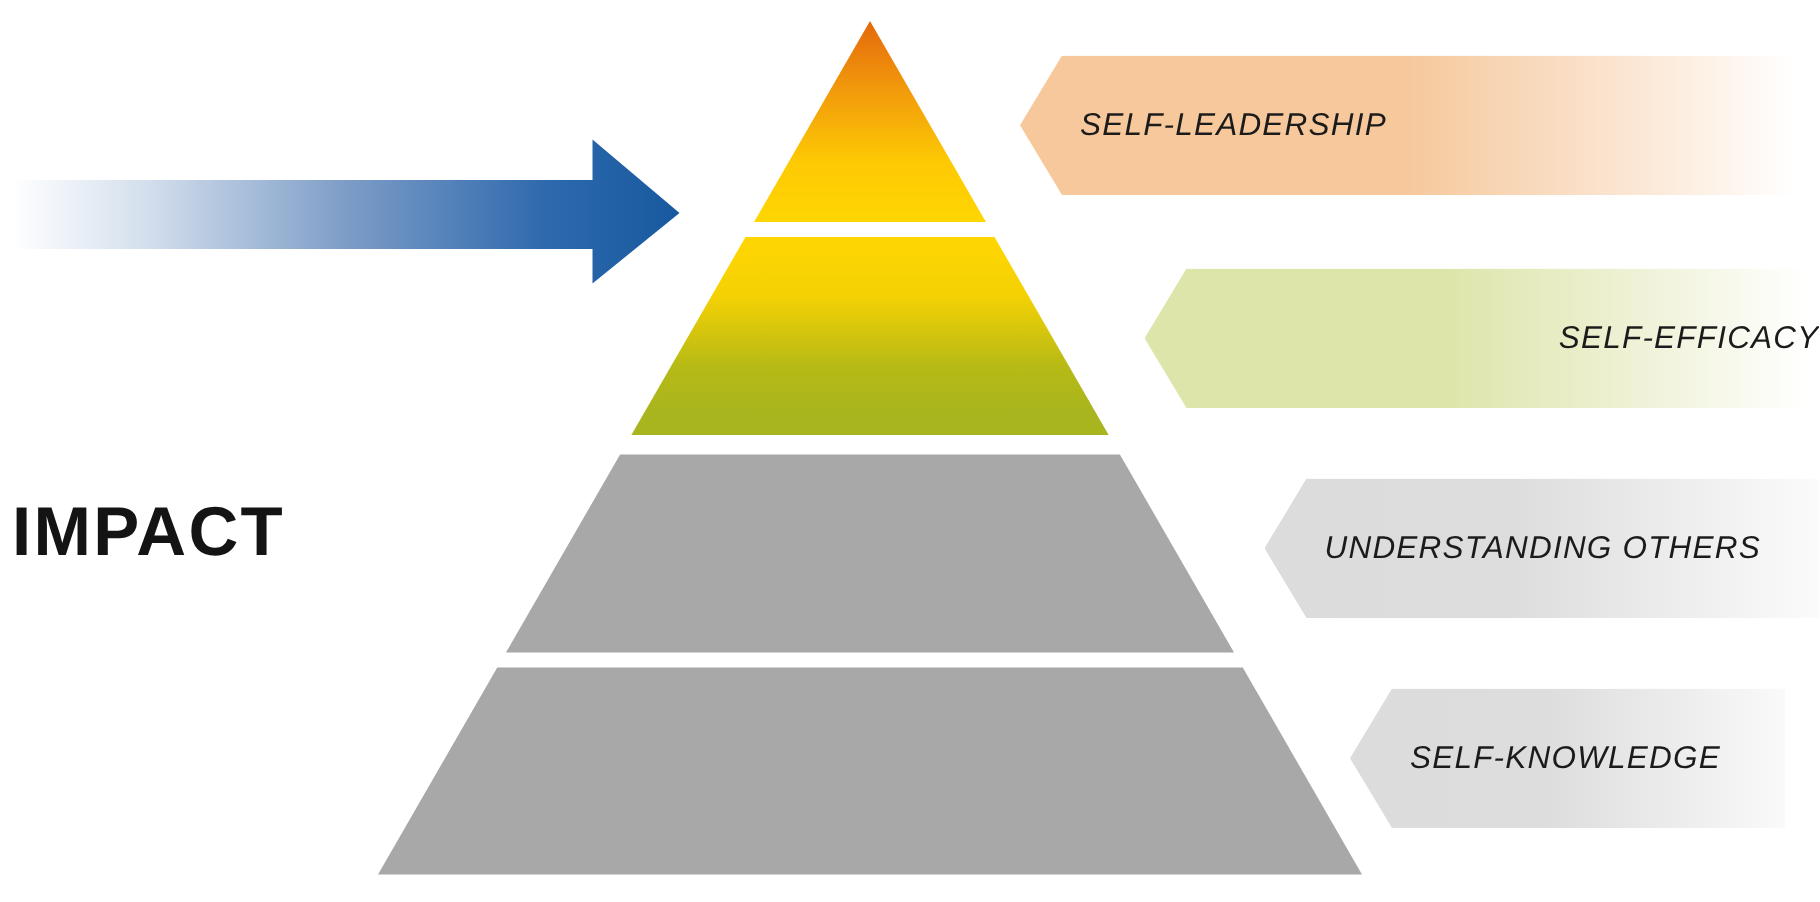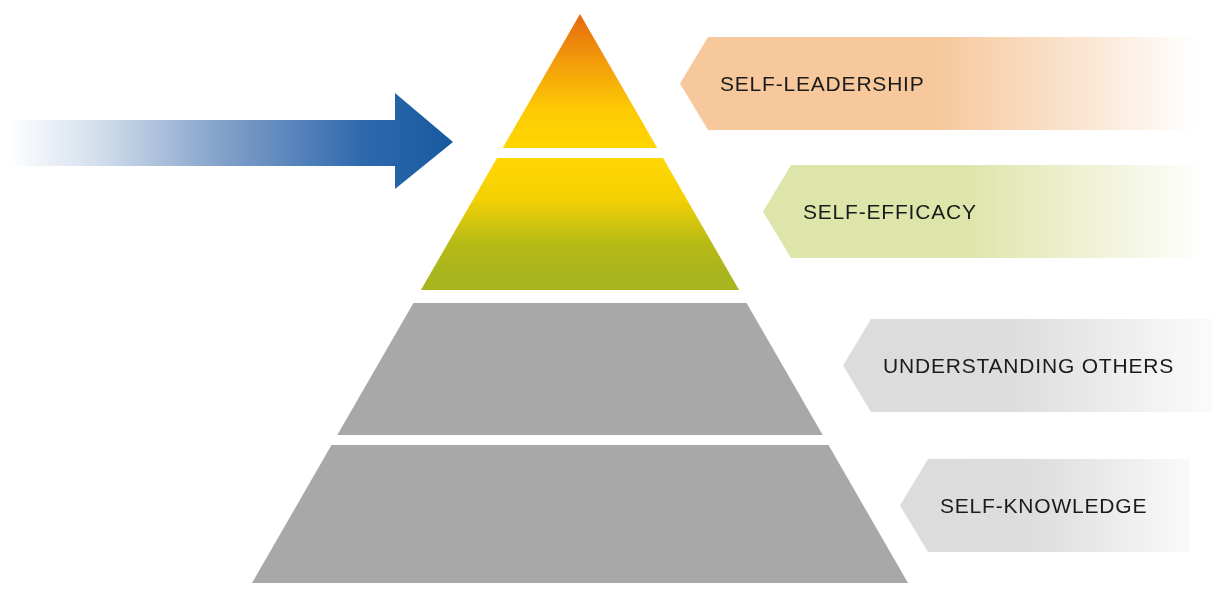--- a/index.html
+++ b/index.html
@@ -40,28 +40,30 @@
     align-items: center;
     padding-left: 40px;
     box-sizing: border-box;
     clip-path: polygon(28px 0%, 100% 0%, 100% 100%, 28px 100%, 0% 50%);
   }
   .banner-label {
     font-size: 21px;
     letter-spacing: 0.8px;
     color: #1b1b1b;
     white-space: nowrap;
+    font-style: italic;
   }
   .banner-1 {
     left: 680px; top: 37px; width: 533px;
     background: linear-gradient(90deg, #f6c89c 0%, #f6c89c 48%, #fbe8d6 78%, #ffffff 97%);
   }
   .banner-2 {
-    left: 763px; top: 165px; width: 450px;
+    left: 763px; top: 179px; width: 450px;
     background: linear-gradient(90deg, #dee5ab 0%, #dee5ab 45%, #f2f4de 78%, #ffffff 98%);
+    justify-content: flex-end;
   }
   .banner-3 {
     left: 843px; top: 319px; width: 370px;
     background: linear-gradient(90deg, #dcdcdc 0%, #dddddd 45%, #f0f0f0 80%, #fbfbfb 100%);
   }
   .banner-4 {
     left: 900px; top: 459px; width: 290px;
     background: linear-gradient(90deg, #dcdcdc 0%, #dddddd 45%, #f0f0f0 82%, #fafafa 100%);
   }
 </style>
@@ -98,20 +100,21 @@
 
     <polygon points="580,14 502.7,148 657.3,148" fill="url(#gradTop)"></polygon>
 
     <polygon points="497,158 663,158 739.1,290 420.9,290" fill="url(#gradBand2)"></polygon>
 
     <polygon points="413.4,303 746.6,303 822.7,435 337.3,435" fill="#a8a8a8"></polygon>
 
     <polygon points="331.5,445 828.5,445 908,583 252,583" fill="#a8a8a8"></polygon>
   </svg>
 
+  <div class="impact-label">IMPACT</div>
 
   <div class="banner banner-1">
     <span class="banner-label">SELF-LEADERSHIP</span>
   </div>
 
   <div class="banner banner-2">
     <span class="banner-label">SELF-EFFICACY</span>
   </div>
 
   <div class="banner banner-3">

